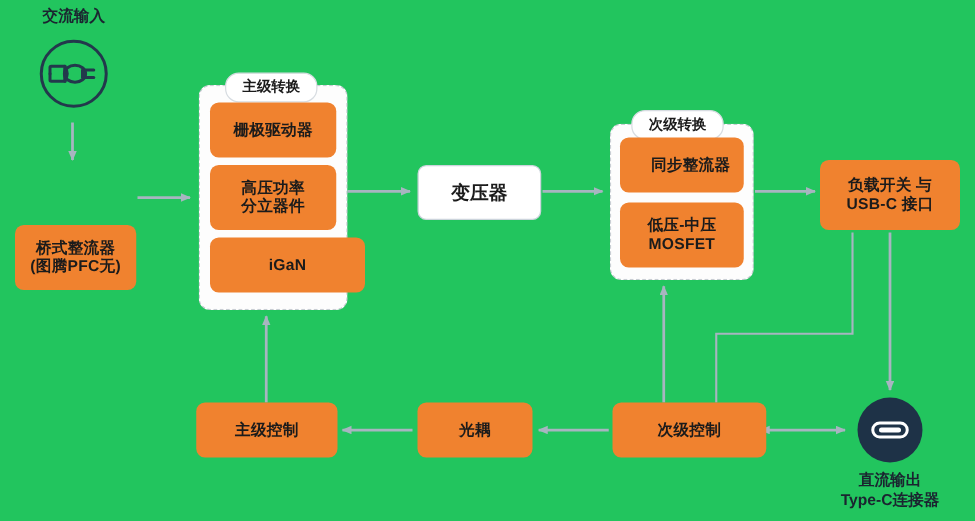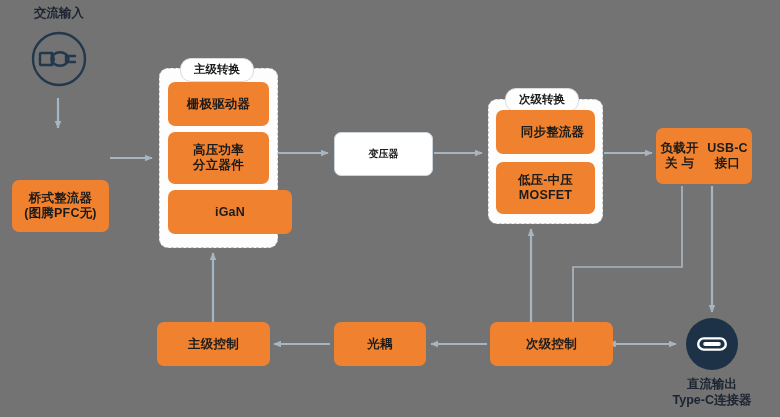--- a/index.html
+++ b/index.html
@@ -8,21 +8,21 @@
     padding: 0;
     background: #ffffff;
   }
   body {
     font-family: "Liberation Sans", "DejaVu Sans", sans-serif;
   }
   #canvas {
     position: relative;
     width: 780px;
     height: 417px;
-    background: #737373;
+    background: #22c55e;
     overflow: hidden;
   }
   #wires {
     position: absolute;
     left: 0;
     top: 0;
     width: 780px;
     height: 417px;
     pointer-events: none;
   }
@@ -48,21 +48,21 @@
   }
   .obox span { display: block; }
 
   
   .wbox {
     background: #ffffff;
     border: 1px solid #ccd4dc;
     border-radius: 7px;
     color: #1b1b1b;
     font-weight: bold;
-    font-size: 10px;
+    font-size: 15px;
     display: flex;
     align-items: center;
     justify-content: center;
     text-align: center;
   }
 
   
   .group {
     border: 1.4px dashed #c9ced4;
     border-radius: 9px;
@@ -199,21 +199,21 @@
 
   <div class="node obox" style="left:496px; top:110px; width:99px; height:44px;padding-left:14px;">
     <span>同步整流器</span>
   </div>
 
   <div class="node obox" style="left:496px; top:162px; width:99px; height:52px; flex-direction:column;">
     <span>低压-中压</span>
     <span>MOSFET</span>
   </div>
 
-  <div class="node obox" style="left:656px; top:128px; width:96px; height:56px; flex-direction:row;">
+  <div class="node obox" style="left:656px; top:128px; width:112px; height:56px; flex-direction:column;">
     <span>负载开关 与</span>
     <span>USB-C 接口</span>
   </div>
 
   <div class="node obox" style="left:157px; top:322px; width:113px; height:44px;">
     <span>主级控制</span>
   </div>
 
   <div class="node obox" style="left:334px; top:322px; width:92px; height:44px;">
     <span>光耦</span>

